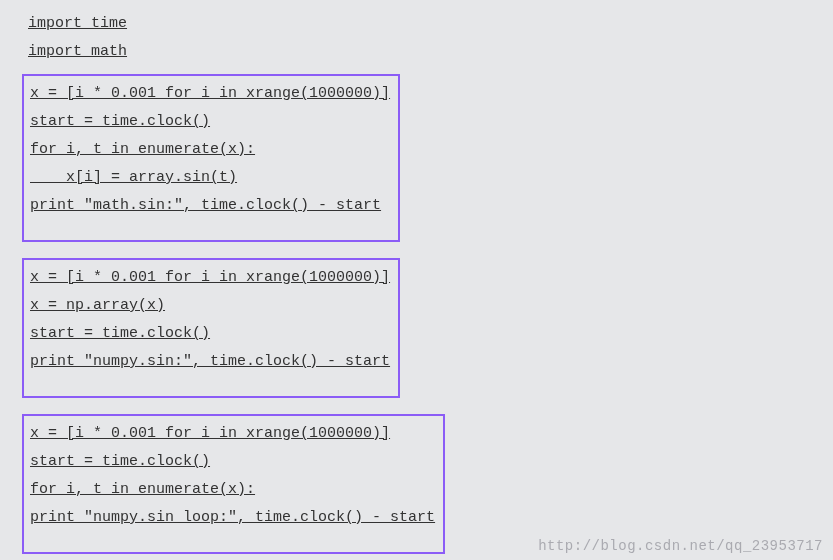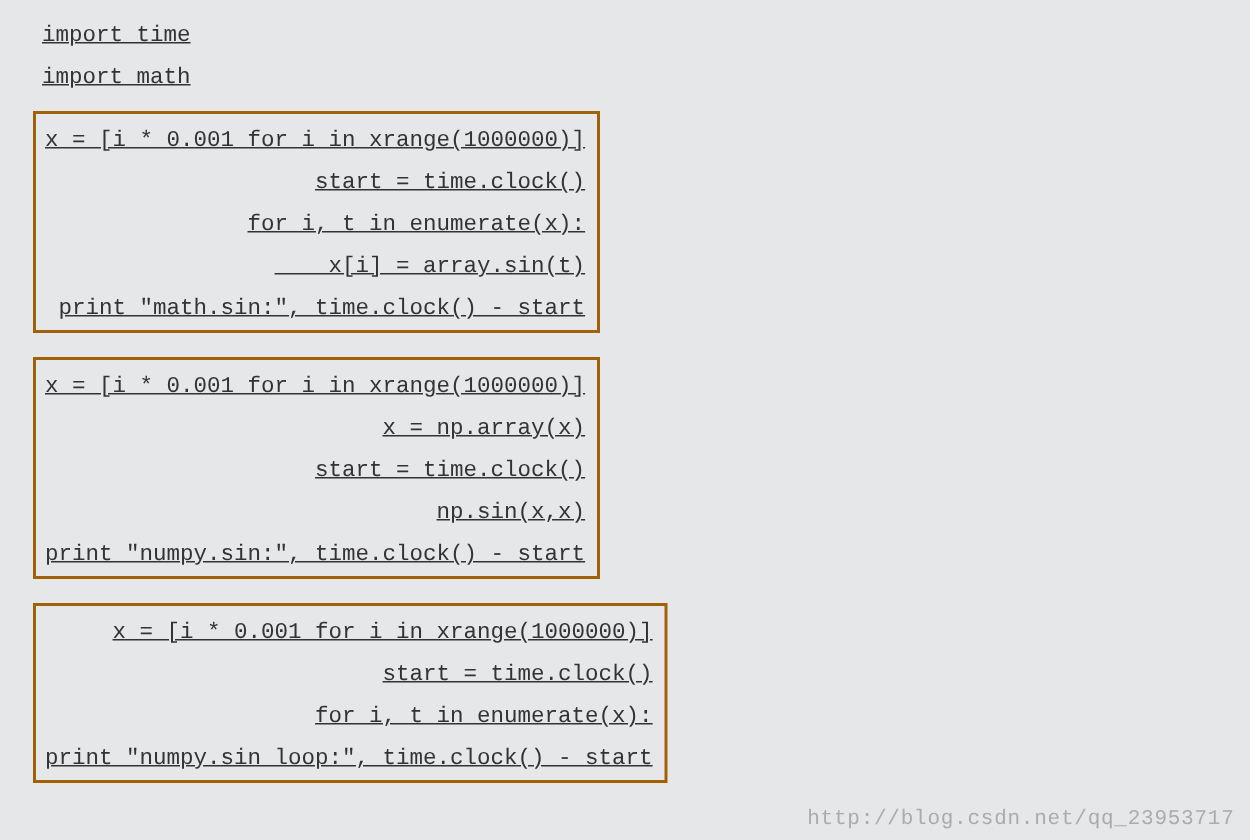--- a/index.html
+++ b/index.html
@@ -16,25 +16,24 @@
   }
   .page {
     padding: 10px 0 0 28px;
   }
   .line {
     line-height: 28px;
     white-space: pre;
     text-decoration: underline;
   }
   .block {
-    border: 2px solid #a16207;
-    padding: 4px 8px 0 6px;
+    border: 2px solid #8b5cf6;
+    padding: 4px 8px 20px 6px;
     margin: 8px 0 8px -6px;
     display: inline-block;
-    text-align: right;
   }
   .block .line {
     line-height: 28px;
   }
   .watermark {
     position: absolute;
     bottom: 6px;
     right: 10px;
     color: rgba(120,120,130,0.55);
     font-family: Liberation Mono, monospace;
@@ -56,21 +55,20 @@
     <div class="line">for i, t in enumerate(x):</div>
     <div class="line">    x[i] = array.sin(t)</div>
     <div class="line">print "math.sin:", time.clock() - start</div>
   </div>
   <br>
 
   <div class="block">
     <div class="line">x = [i * 0.001 for i in xrange(1000000)]</div>
     <div class="line">x = np.array(x)</div>
     <div class="line">start = time.clock()</div>
-    <div class="line">np.sin(x,x)</div>
     <div class="line">print "numpy.sin:", time.clock() - start</div>
   </div>
   <br>
 
   <div class="block">
     <div class="line">x = [i * 0.001 for i in xrange(1000000)]</div>
     <div class="line">start = time.clock()</div>
     <div class="line">for i, t in enumerate(x):</div>
     <div class="line">print "numpy.sin loop:", time.clock() - start</div>
   </div>

